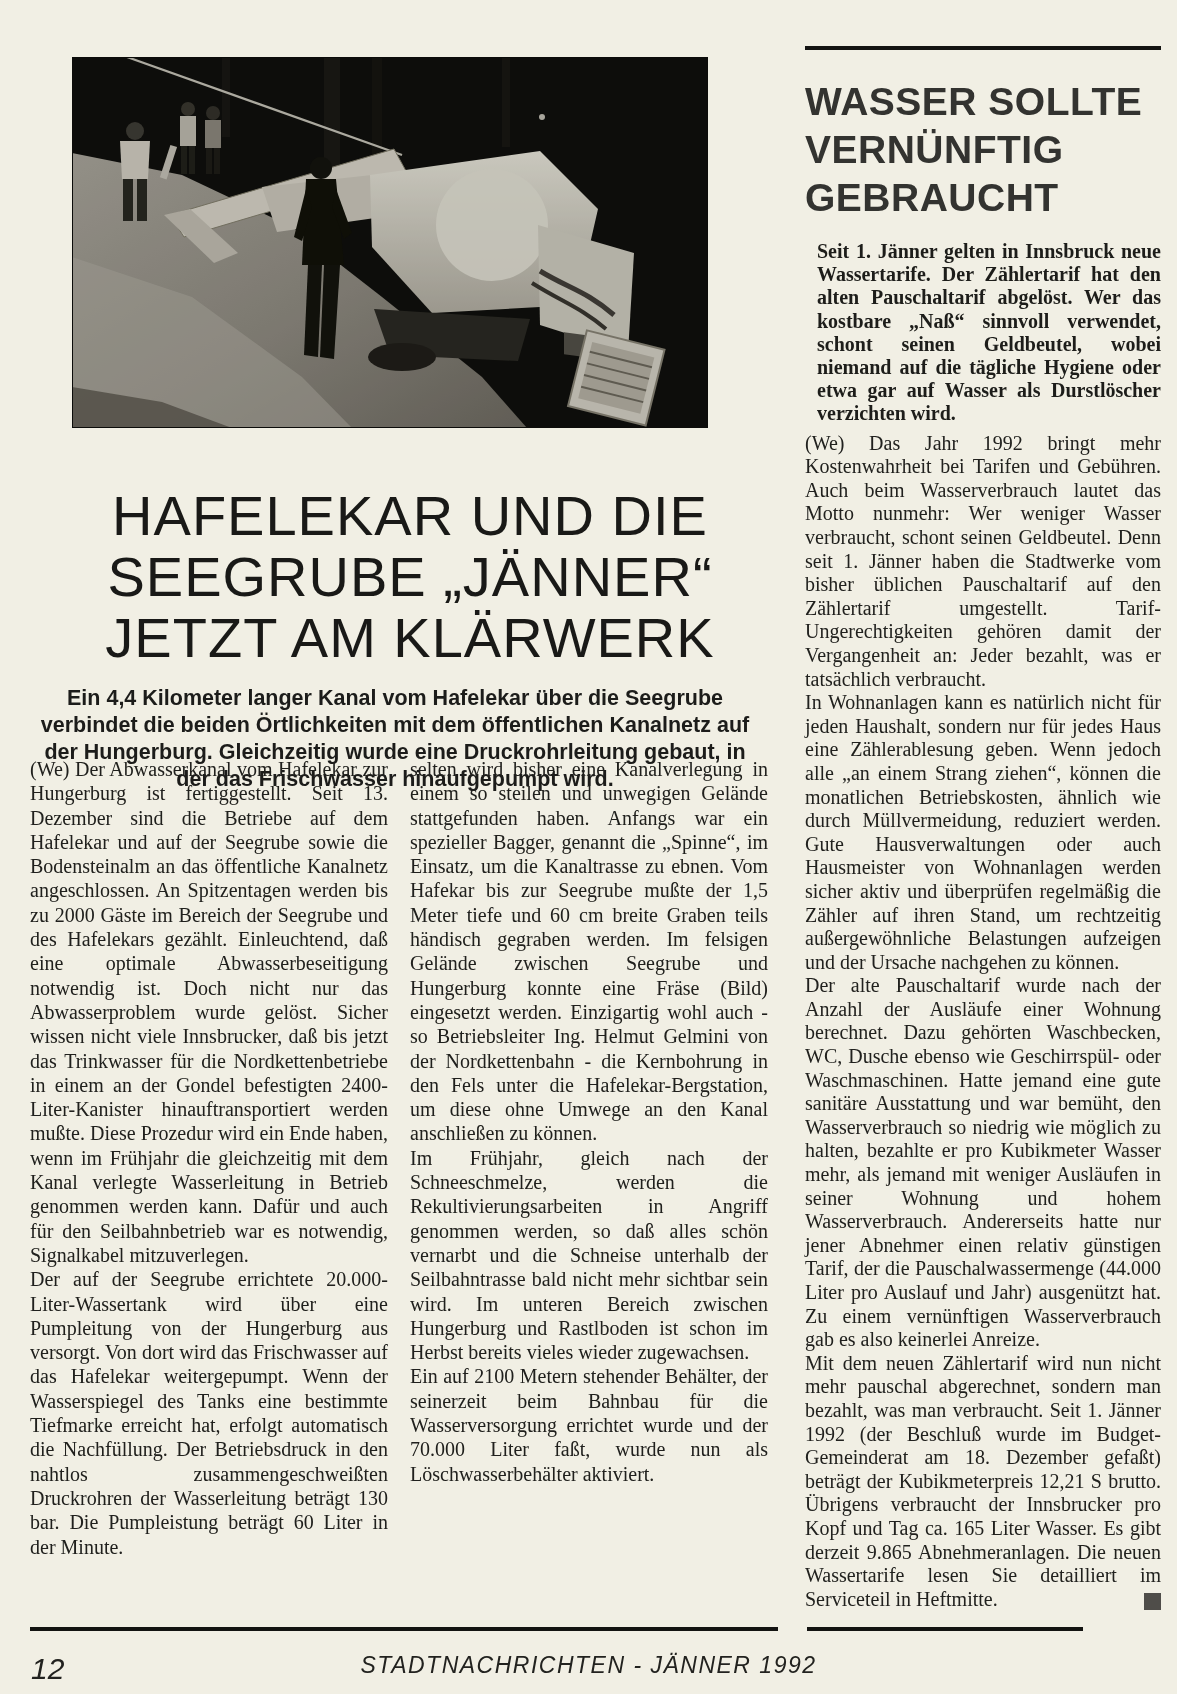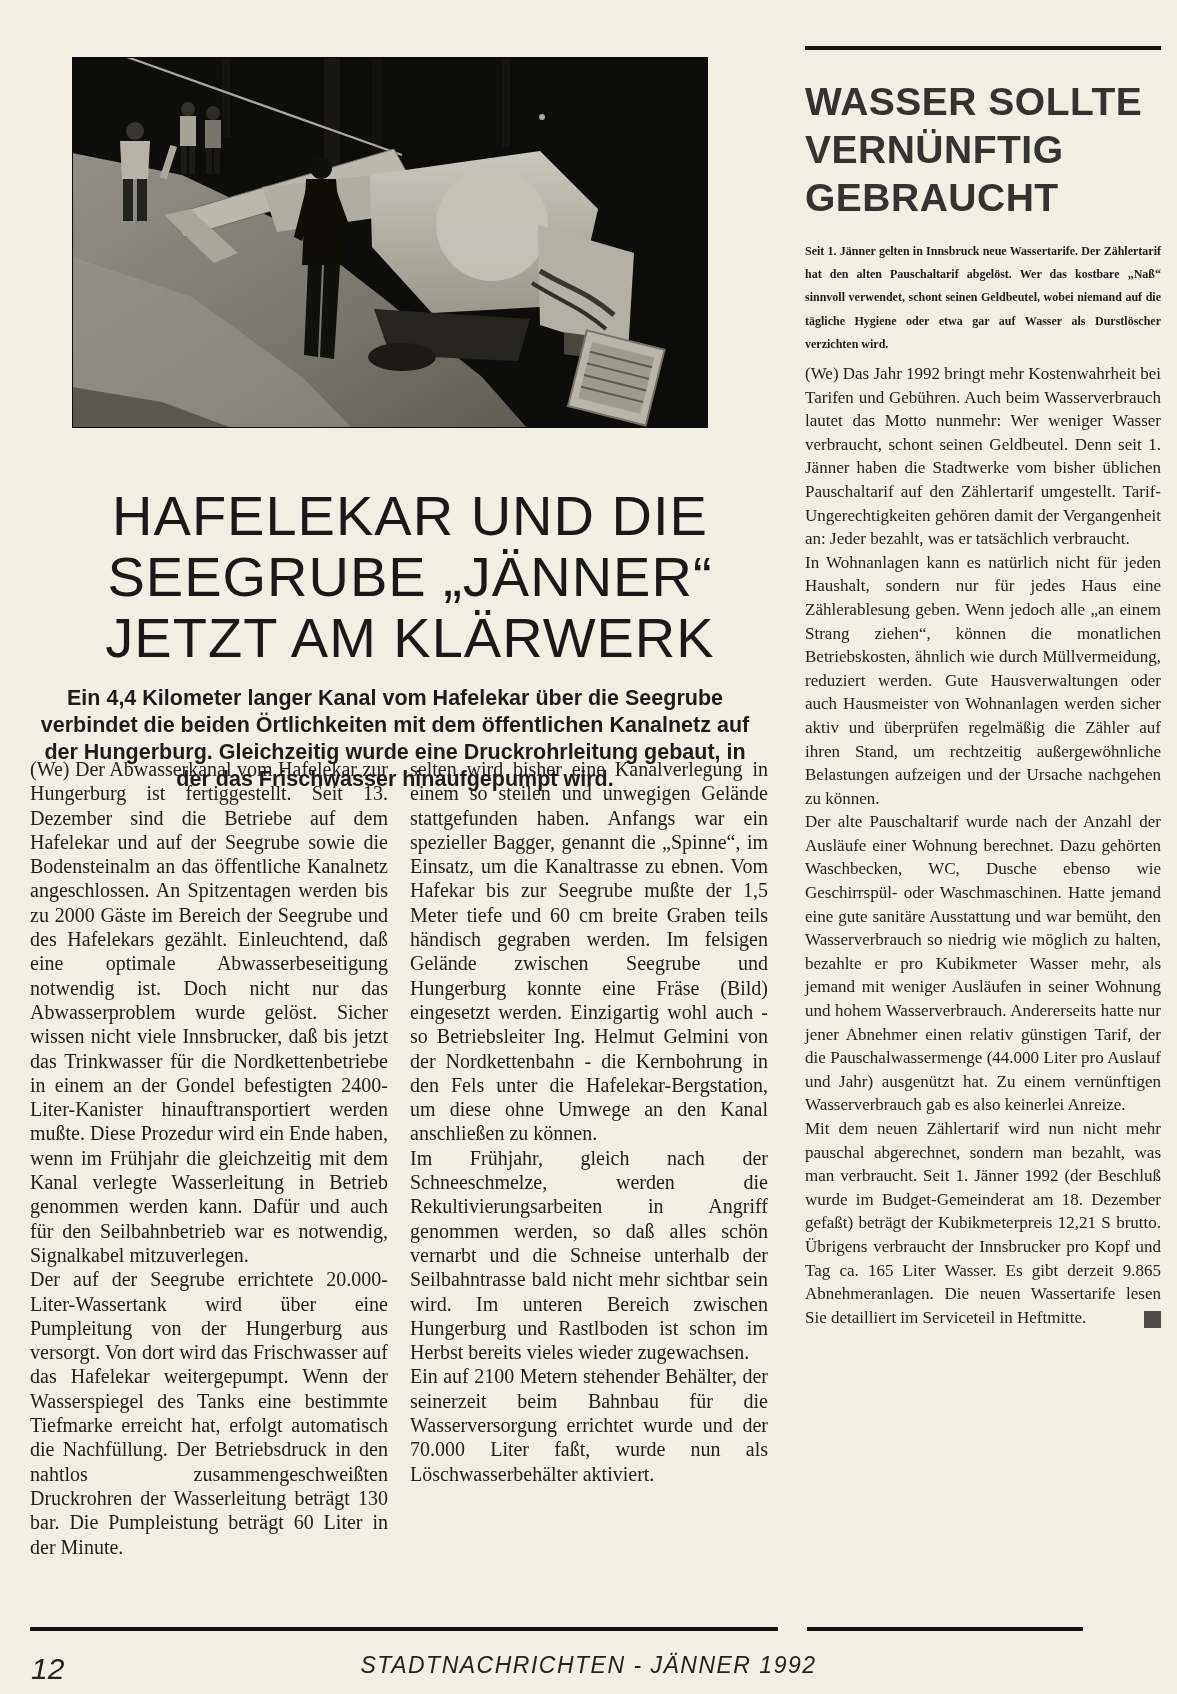--- a/index.html
+++ b/index.html
@@ -25,23 +25,23 @@
   .cols{position:absolute;left:30px;top:757px;width:746px;display:flex;gap:22px;}
   .bodycol{width:358px;}
   .bodycol p{margin:0;font-size:20px;line-height:24.3px;text-align:justify;color:#20201d;}
 
   
   .sidebar{position:absolute;left:805px;top:46px;width:356px;}
   .rule{height:4px;background:#141412;}
   .sb-headline{margin:28px 0 0 0;font-family:"Liberation Sans",sans-serif;font-weight:bold;
         font-size:39px;line-height:48px;letter-spacing:.5px;color:#333330;}
   .sb-headline span{display:block;}
-  .sb-lead{margin:18px 0 6px 0;font-weight:bold;font-size:12px;line-height:23.2px;
+  .sb-lead{margin:18px 0 6px 12px;font-weight:bold;font-size:20px;line-height:23.2px;
         text-align:justify;color:#1d1d1a;}
-  .sidebar p.sb-body{margin:0;font-size:17px;line-height:23.6px;text-align:justify;color:#21211e;}
+  .sidebar p.sb-body{margin:0;font-size:20px;line-height:23.6px;text-align:justify;color:#21211e;}
 
   .endmark{float:right;width:17px;height:17px;background:#4f4d49;margin-top:5px;}
 
   
   .footer-rule-left{position:absolute;left:30px;top:1627px;width:748px;height:4px;background:#131311;}
   .footer-rule-right{position:absolute;left:807px;top:1627px;width:276px;height:4px;background:#131311;}
   .page-number{position:absolute;left:31px;top:1652px;font-family:"Liberation Sans",sans-serif;
         font-style:italic;font-size:30px;color:#22221f;}
   .footer-title{position:absolute;left:30px;top:1652px;width:1117px;text-align:center;
         font-family:"Liberation Sans",sans-serif;font-style:italic;font-size:23px;

